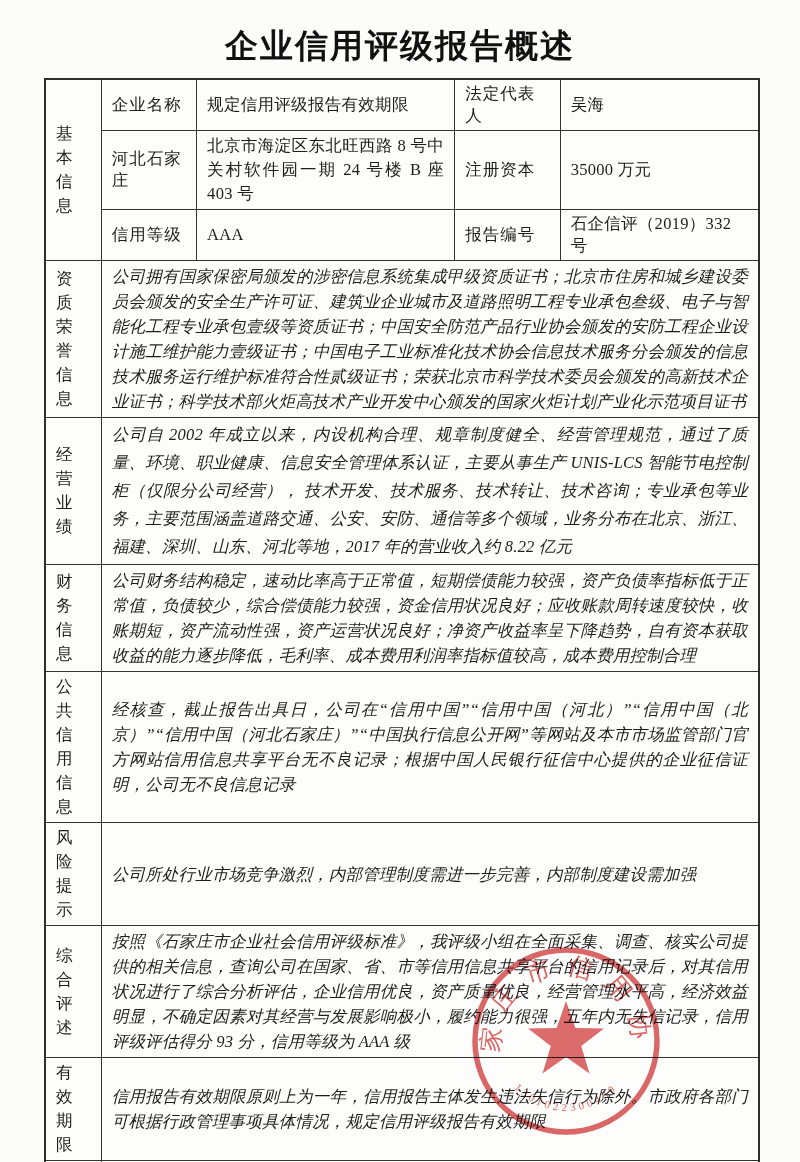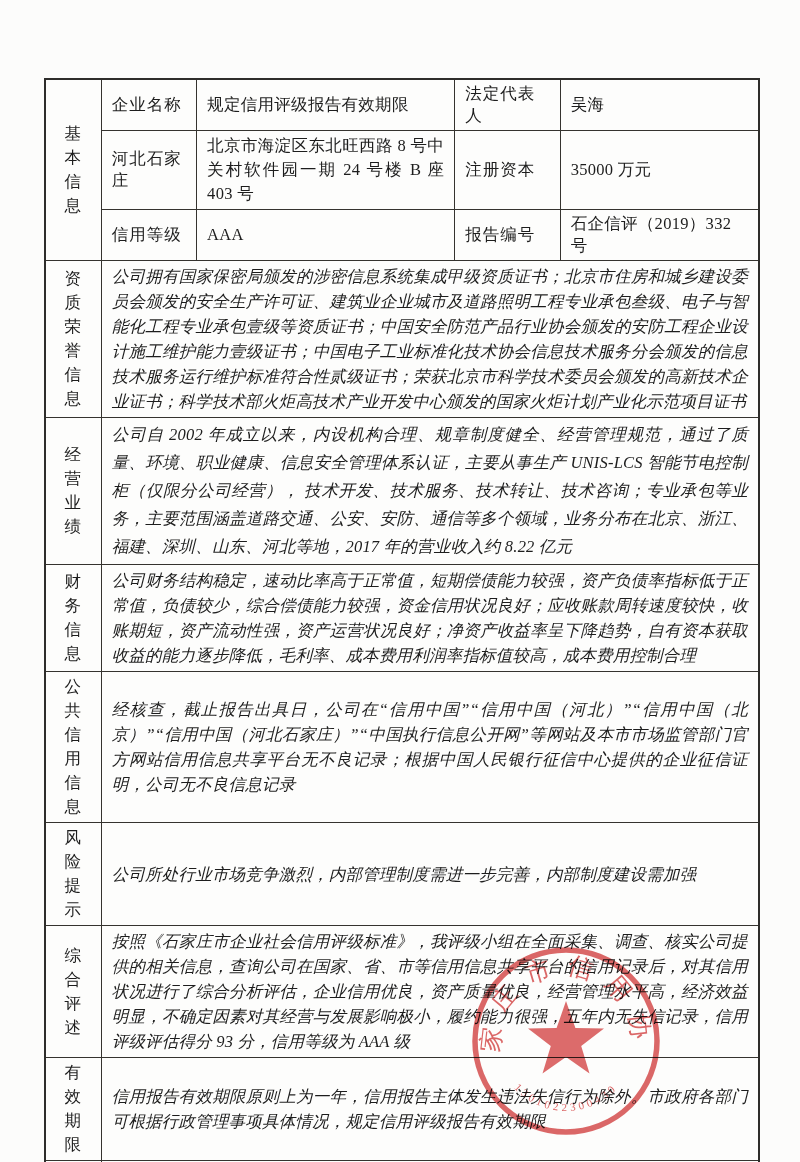--- a/index.html
+++ b/index.html
@@ -27,21 +27,21 @@
     width:100%;border-collapse:collapse;border-style:hidden;
     table-layout:fixed;
   }
   table.main td{
     border:1.5px solid #35332f;
     vertical-align:middle;
     font-size:16.5px;
     padding:3px 10px;
   }
   td.seclabel{
-    text-align:center;white-space:pre-line;
+    white-space:pre-line;
     line-height:24px;letter-spacing:1px;padding:3px 2px;
   }
   td.fieldlabel{letter-spacing:1px;}
   td.value{letter-spacing:0.3px;}
   td.content{
     text-align:justify;line-height:25px;padding:5px 12px;
     letter-spacing:0.2px;
     font-style:italic;
   }
   .seal{
@@ -51,20 +51,21 @@
   .seal text{
     font-family:"Liberation Serif","DejaVu Serif",serif;
     fill:var(--seal-color,#d64545);
   }
 </style>
 </head>
 <body>
 
 <div class="page">
 
+  <div class="title">企业信用评级报告概述</div>
 
   <div class="doc">
     <table class="main">
       <colgroup>
         <col style="width:55px">
           <col style="width:95px">
           <col style="width:257px">
         <col style="width:105px">
           <col style="width:197px">
       </colgroup>

